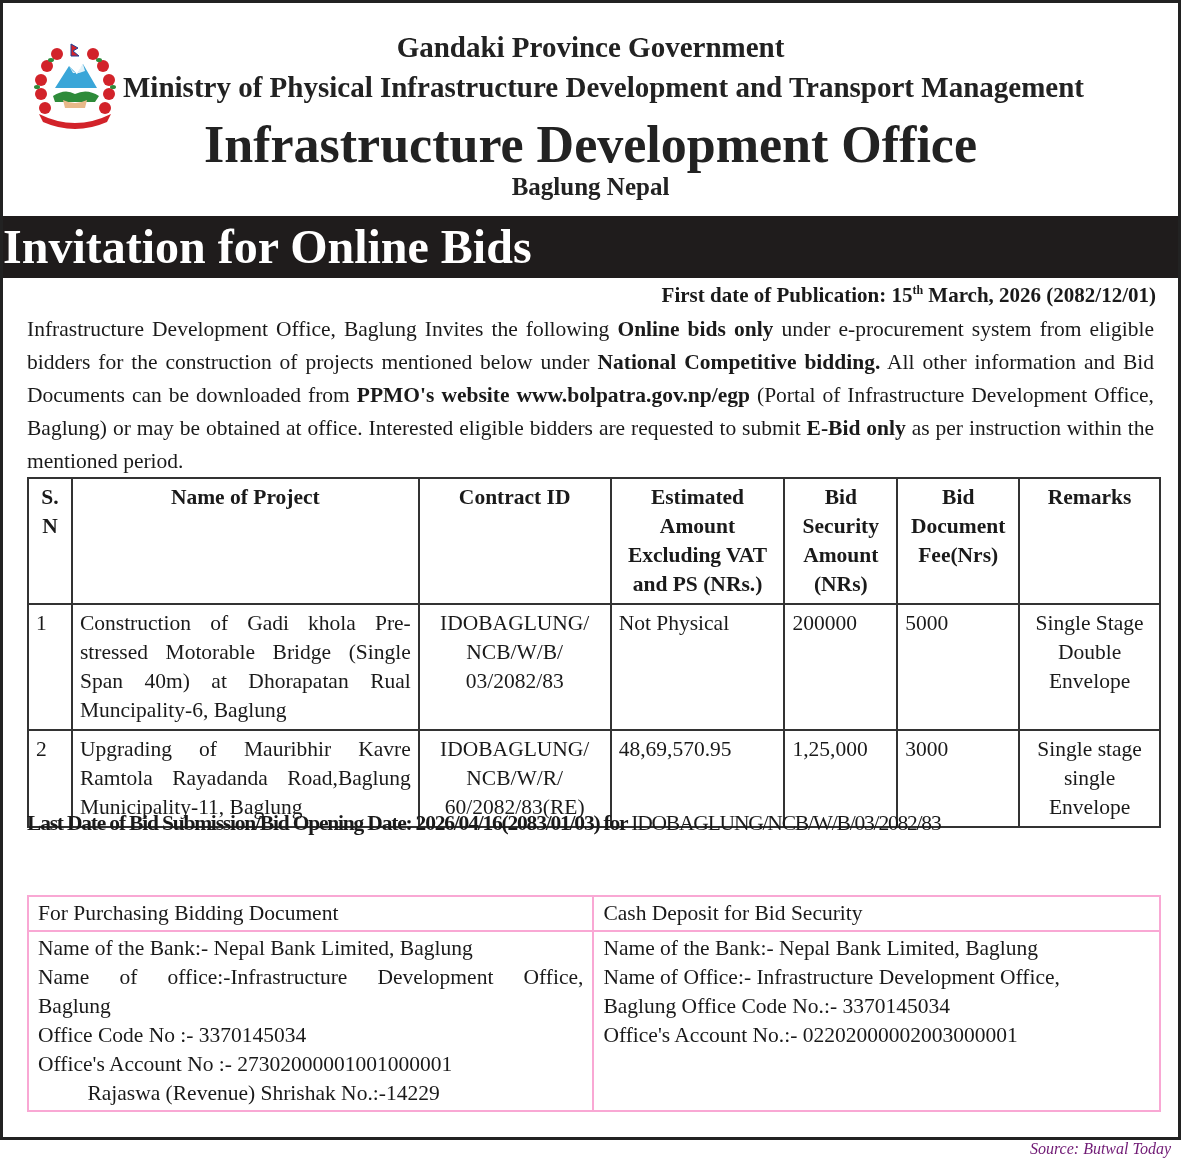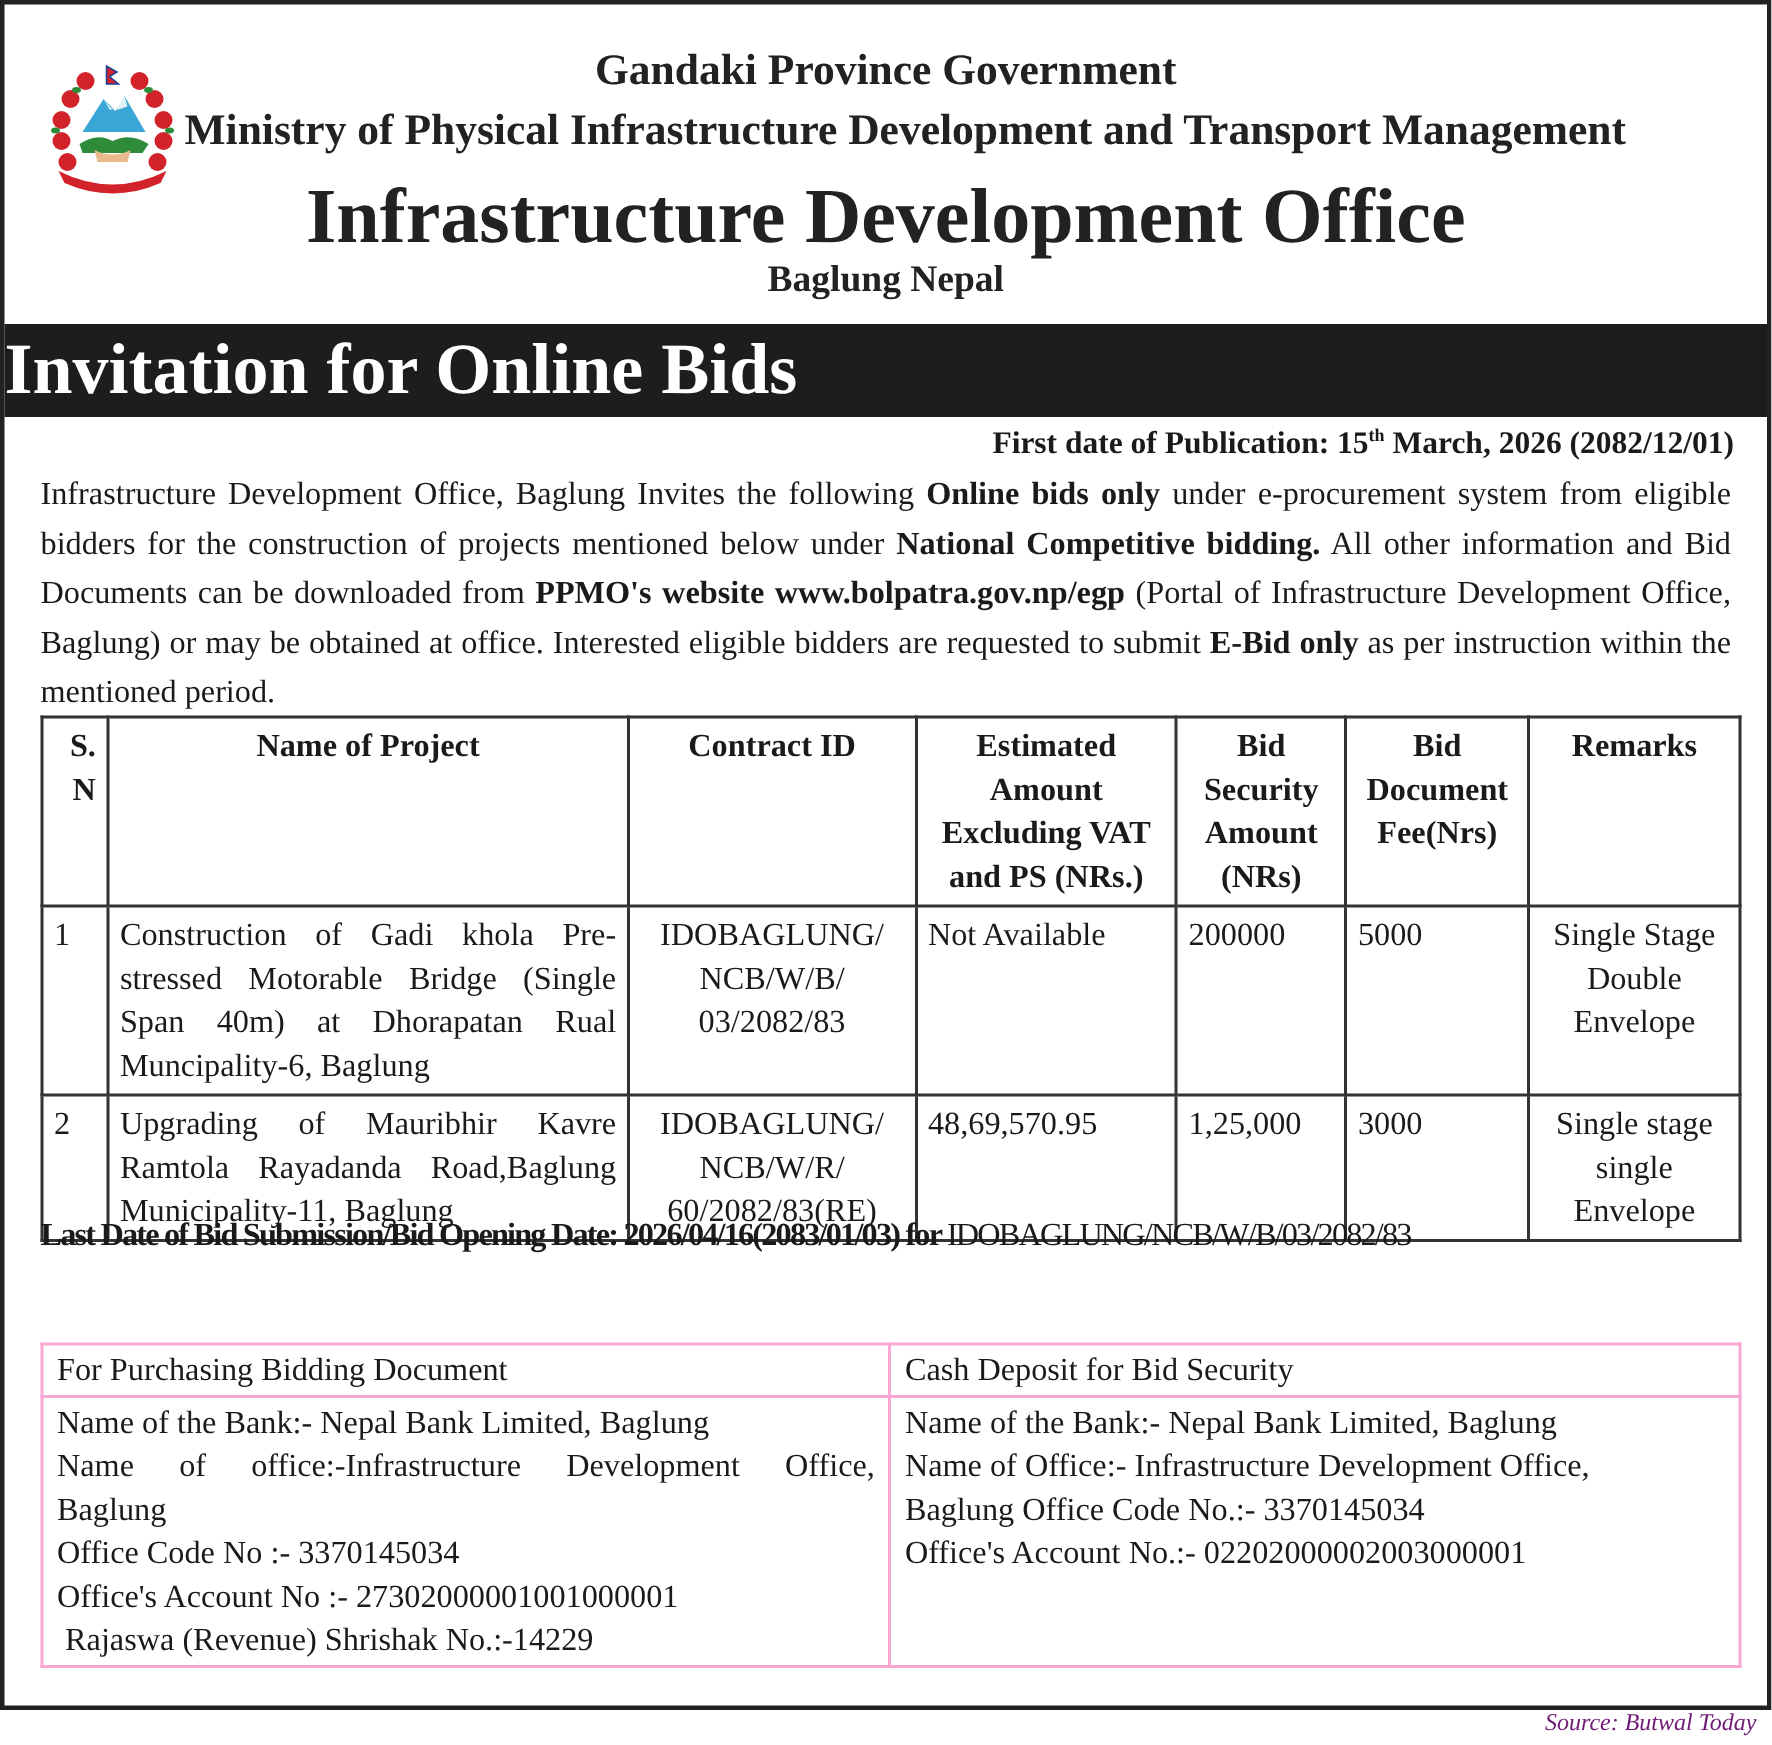--- a/index.html
+++ b/index.html
@@ -131,35 +131,35 @@
       <col style="width:44px">
         <col style="width:348px">
         <col style="width:192px">
       <col style="width:174px">
         <col style="width:113px">
         <col style="width:122px">
         <col style="width:141px">
     </colgroup>
     <thead>
       <tr>
-        <th style="text-align:right;">S. N</th>
+        <th style="text-align:center;">S. N</th>
         <th>Name of Project</th>
         <th>Contract ID</th>
         <th>Estimated Amount Excluding VAT and PS (NRs.)</th>
         <th>Bid Security Amount (NRs)</th>
         <th>Bid Document Fee(Nrs)</th>
         <th>Remarks</th>
       </tr>
     </thead>
     <tbody>
       <tr style="height:120px;">
         <td class="left">1</td>
         <td class="just">Construction of Gadi khola Pre-stressed Motorable Bridge (Single Span 40m) at Dhorapatan Rual Muncipality-6, Baglung</td>
         <td class="center">IDOBAGLUNG/ NCB/W/B/ 03/2082/83</td>
-        <td class="left">Not Available</td>
+        <td class="left">Not Physical</td>
         <td class="left">200000</td>
         <td class="left">5000</td>
         <td class="center">Single Stage Double Envelope</td>
       </tr>
       <tr style="height:90px;">
         <td class="left">2</td>
         <td class="just">Upgrading of Mauribhir Kavre Ramtola Rayadanda Road,Baglung Municipality-11, Baglung</td>
         <td class="center">IDOBAGLUNG/ NCB/W/R/ 60/2082/83(RE)</td>
         <td class="left">48,69,570.95</td>
         <td class="left">1,25,000</td>
@@ -183,21 +183,21 @@
       <td class="head">For Purchasing Bidding Document</td>
       <td class="head">Cash Deposit for Bid Security</td>
     </tr>
     <tr>
       <td class="body">
         <span class="bline">Name of the Bank:- Nepal Bank Limited, Baglung</span>
         <span class="bline just">Name of office:-Infrastructure Development Office,</span>
         <span class="bline">Baglung</span>
         <span class="bline">Office Code No :- 3370145034</span>
         <span class="bline">Office's Account No :- 27302000001001000001</span>
-        <span class="bline" style="white-space:pre;"> Rajaswa (Revenue) Shrishak No.:-14229</span>
+        <span class="bline" style="white-space:pre;margin-left:44px;"> Rajaswa (Revenue) Shrishak No.:-14229</span>
       </td>
       <td class="body">
         <span class="bline">Name of the Bank:- Nepal Bank Limited, Baglung</span>
         <span class="bline">Name of Office:- Infrastructure Development Office,</span>
         <span class="bline">Baglung Office Code No.:- 3370145034</span>
         <span class="bline">Office's Account No.:- 02202000002003000001</span>
       </td>
     </tr>
   </tbody>
     </table>

